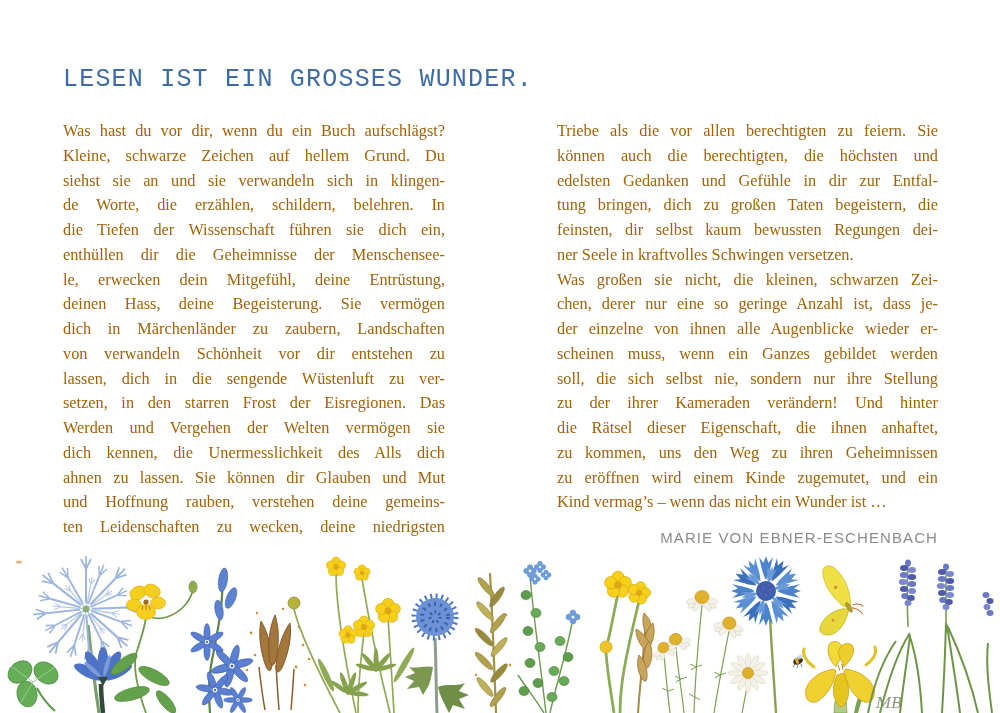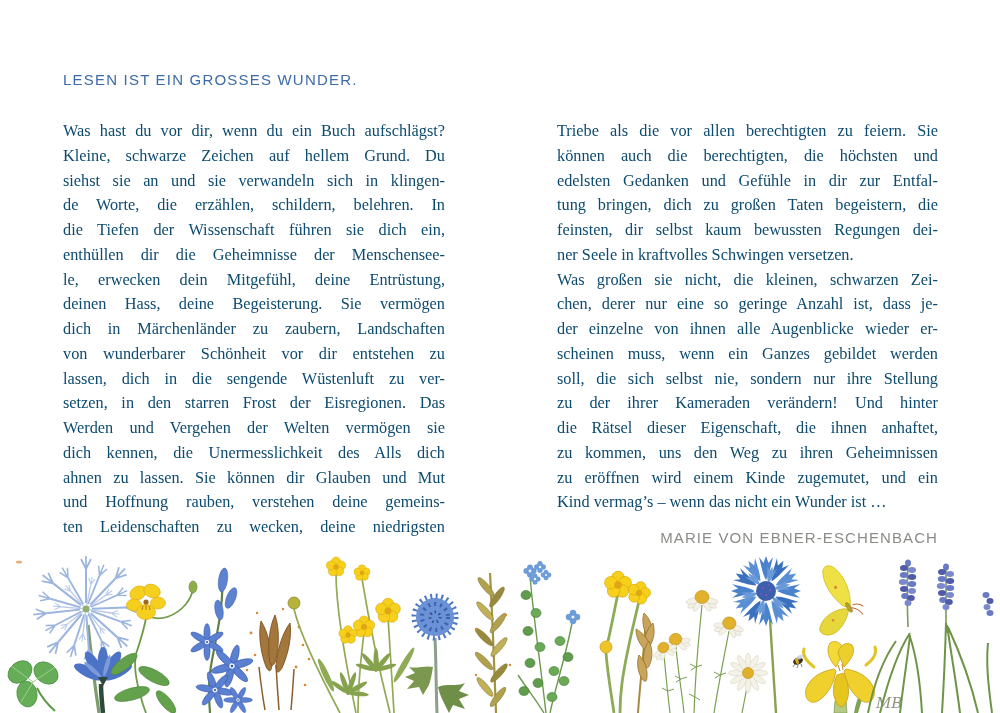--- a/index.html
+++ b/index.html
@@ -3,30 +3,30 @@
 <meta charset="utf-8">
 <style>
   html,body{margin:0;padding:0;}
   body{
     width:1000px;height:713px;position:relative;overflow:hidden;
     background:#ffffff;
     font-family:"Liberation Serif","DejaVu Serif",serif;
   }
   .heading{
     position:absolute;left:63px;top:66px;margin:0;
-    font-family:Liberation Sans, sans-serif;
-    font-weight:400;font-size:15px;line-height:28px;letter-spacing:1.2px;
+    font-family:Liberation Mono, monospace;
+    font-weight:400;font-size:25px;line-height:28px;letter-spacing:1.2px;
     color:#3c6ba6;white-space:nowrap;
   }
   .column{position:absolute;top:119px;}
   .column.left{left:63px;width:382px;}
   .column.right{left:557px;width:381px;}
   .ln{
     font-size:16.3px;line-height:24.75px;height:24.75px;
-    color:#0c4a6e;
+    color:#a16207;
     text-align:justify;text-align-last:justify;
     white-space:normal;overflow:visible;
   }
   .ln.end{text-align-last:left;}
   .attribution{
     position:absolute;left:557px;width:381px;top:530px;height:16px;
     text-align:right;
     font-family:"Liberation Sans","DejaVu Sans",sans-serif;
     font-size:15px;line-height:16px;letter-spacing:1.1px;
     color:#8d8b88;
@@ -45,21 +45,21 @@
 <div class="column left">
   <div class="ln">Was hast du vor dir, wenn du ein Buch aufschlägst?</div>
   <div class="ln">Kleine, schwarze Zeichen auf hellem Grund. Du</div>
   <div class="ln">siehst sie an und sie verwandeln sich in klingen-</div>
   <div class="ln">de Worte, die erzählen, schildern, belehren. In</div>
   <div class="ln">die Tiefen der Wissenschaft führen sie dich ein,</div>
   <div class="ln">enthüllen dir die Geheimnisse der Menschensee-</div>
   <div class="ln">le, erwecken dein Mitgefühl, deine Entrüstung,</div>
   <div class="ln">deinen Hass, deine Begeisterung. Sie vermögen</div>
   <div class="ln">dich in Märchenländer zu zaubern, Landschaften</div>
-  <div class="ln">von wunderbarer Schönheit vor dir entstehen zu</div>
+  <div class="ln">von verwandeln Schönheit vor dir entstehen zu</div>
   <div class="ln">lassen, dich in die sengende Wüstenluft zu ver-</div>
   <div class="ln">setzen, in den starren Frost der Eisregionen. Das</div>
   <div class="ln">Werden und Vergehen der Welten vermögen sie</div>
   <div class="ln">dich kennen, die Unermesslichkeit des Alls dich</div>
   <div class="ln">ahnen zu lassen. Sie können dir Glauben und Mut</div>
   <div class="ln">und Hoffnung rauben, verstehen deine gemeins-</div>
   <div class="ln">ten Leidenschaften zu wecken, deine niedrigsten</div>
 </div>
 
 <div class="column right">

